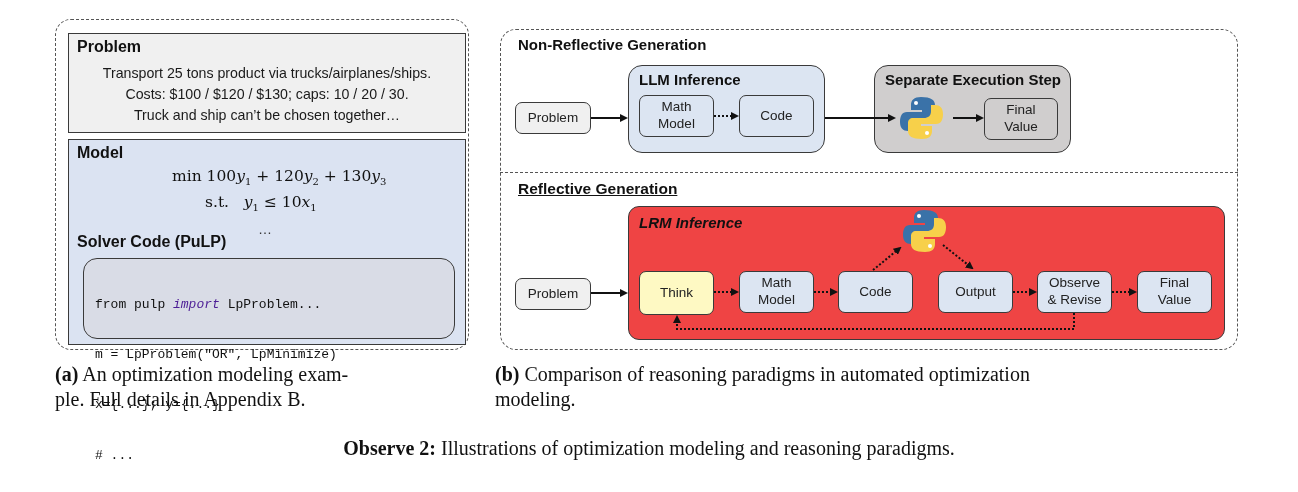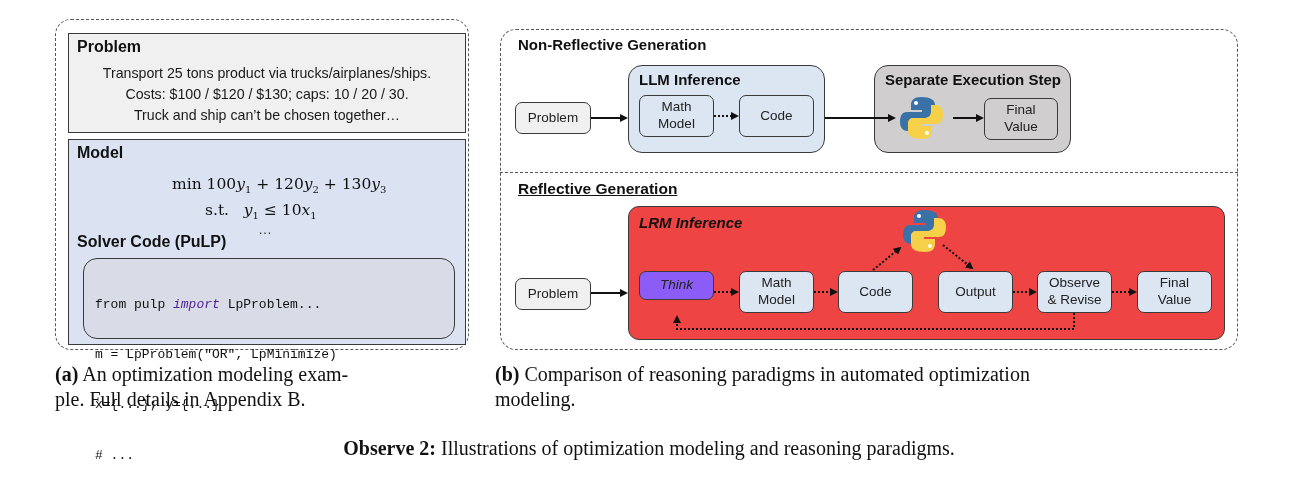--- a/index.html
+++ b/index.html
@@ -3,21 +3,21 @@
 <meta charset="utf-8">
 <style>
   html, body { margin:0; padding:0; background:#ffffff; }
   body { width:1298px; height:492px; position:relative; overflow:hidden; font-family:"DejaVu Sans", sans-serif; color:#111; }
   .abs { position:absolute; box-sizing:border-box; }
   .dashed-panel { border:1.5px dashed #555; border-radius:16px; }
   .box { border:1.5px solid #3a3a3a; display:flex; align-items:center; justify-content:center; text-align:center; font-family:"Liberation Sans", sans-serif; font-size:13.5px; line-height:1.25; color:#222; border-radius:7px; }
   .title-bold { font-family:"Liberation Sans", sans-serif; font-weight:bold; color:#111; }
   .caption { font-family:"Liberation Serif", serif; font-size:20px; color:#111; line-height:1.25; }
   .mono { font-family:"Liberation Mono", "DejaVu Sans Mono", monospace; }
-  .math { font-family:"DejaVu Serif", serif; font-size:15.5px; color:#111; white-space:nowrap;margin-top:8px; }
+  .math { font-family:"DejaVu Serif", serif; font-size:15.5px; color:#111; white-space:nowrap; }
   svg.overlay { position:absolute; left:0; top:0; pointer-events:none; }
 </style>
 </head>
 <body>
 
 <div class="abs dashed-panel" style="left:55px; top:19px; width:414px; height:331px;"></div>
 
 <div class="abs" style="left:68px; top:33px; width:398px; height:100px; background:#f0f0f0; border:1.5px solid #3a3a3a;">
   <div class="title-bold" style="position:absolute; left:8px; top:4px; font-size:16px;">Problem</div>
   <div style="position:absolute; left:0; right:0; top:29px; text-align:center; font-family:'Liberation Sans', sans-serif; font-size:14.2px; line-height:21px; color:#1a1a1a;">
@@ -68,21 +68,21 @@
 <div class="abs box" style="left:984px; top:98px; width:74px; height:42px; background:#d0cece; white-space:pre-line;">Final
 Value</div>
 
 <div class="abs title-bold" style="left:518px; top:180px; font-size:15.5px;text-decoration:underline;">Reflective Generation</div>
 
 <div class="abs box" style="left:515px; top:278px; width:76px; height:32px; background:#f0f0f0;">Problem</div>
 
 <div class="abs" style="left:628px; top:206px; width:597px; height:134px; background:#ef4444; border:1.5px solid #3a3a3a; border-radius:11px;font-style:italic;">
   <div class="title-bold" style="position:absolute; left:10px; top:7px; font-size:15px;">LRM Inference</div>
 </div>
-<div class="abs box" style="left:639px; top:271px; width:75px; height:29px; background:#8b5cf6;font-style:italic;">Think</div>
+<div class="abs box" style="left:639px; top:271px; width:75px; height:44px; background:#fef9c3;">Think</div>
 <div class="abs box" style="left:739px; top:271px; width:75px; height:42px; background:#dce5f2; white-space:pre-line;">Math
 Model</div>
 <div class="abs box" style="left:838px; top:271px; width:75px; height:42px; background:#dce5f2;">Code</div>
 <div class="abs box" style="left:938px; top:271px; width:75px; height:42px; background:#dce5f2;">Output</div>
 <div class="abs box" style="left:1037px; top:271px; width:75px; height:42px; background:#dce5f2; white-space:pre-line;">Observe
 &amp; Revise</div>
 <div class="abs box" style="left:1137px; top:271px; width:75px; height:42px; background:#dce5f2; white-space:pre-line;">Final
 Value</div>
 
 <svg class="overlay" width="1298" height="492">

